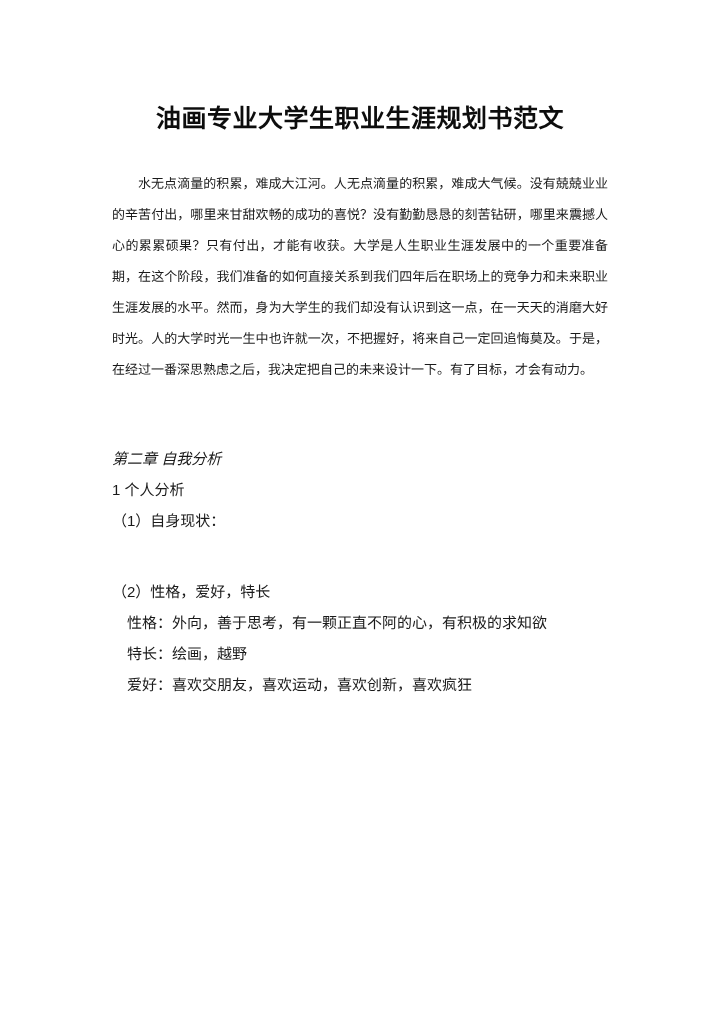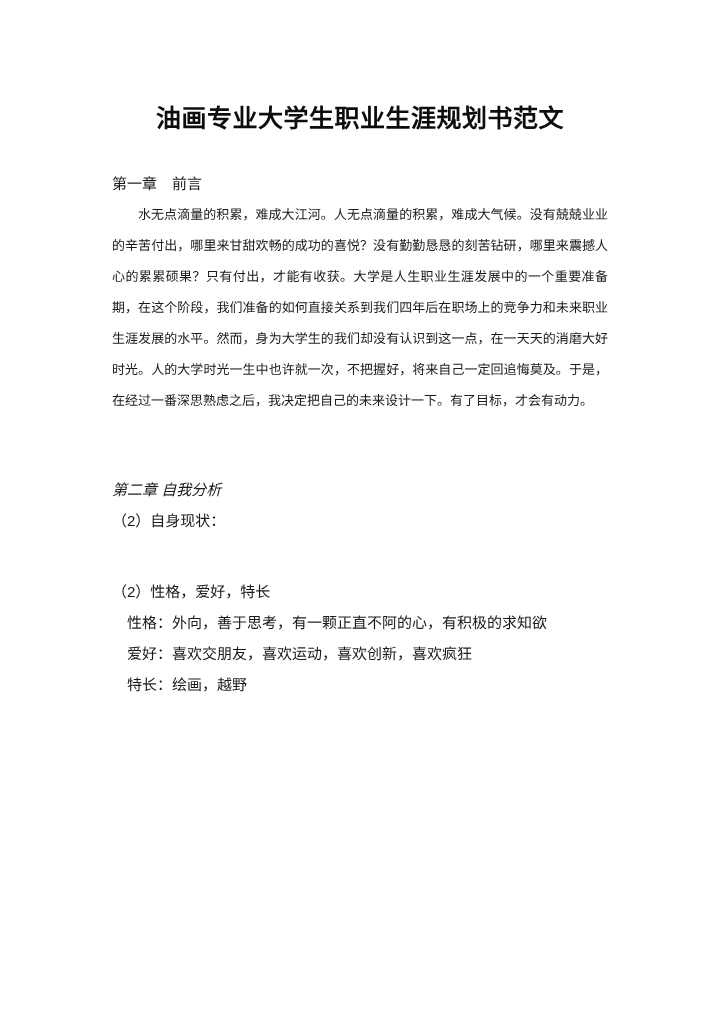--- a/index.html
+++ b/index.html
@@ -96,38 +96,38 @@
 </head>
 <body>
 
 <div class="page">
   <div class="content">
 
     <h1 class="doc-title">油画专业大学生职业生涯规划书范文</h1>
 
     <div class="h-chapter-one"></div>
 
-    <p class="heading">第一章　前言</p>
 
     <p class="body-para indent-2">水无点滴量的积累，难成大江河。人无点滴量的积累，难成大气候。没有兢兢业业的辛苦付出，哪里来甘甜欢畅的成功的喜悦？没有勤勤恳恳的刻苦钻研，哪里来震撼人心的累累硕果？只有付出，才能有收获。大学是人生职业生涯发展中的一个重要准备期，在这个阶段，我们准备的如何直接关系到我们四年后在职场上的竞争力和未来职业生涯发展的水平。然而，身为大学生的我们却没有认识到这一点，在一天天的消磨大好时光。人的大学时光一生中也许就一次，不把握好，将来自己一定回追悔莫及。于是，在经过一番深思熟虑之后，我决定把自己的未来设计一下。有了目标，才会有动力。</p>
 
     <div class="spacer-lg"></div>
 
     <p class="heading h-chapter-two">第二章 自我分析</p>
 
+    <p class="heading">1 个人分析</p>
 
-    <p class="sub-line">（2）自身现状：</p>
+    <p class="sub-line">（1）自身现状：</p>
 
     <div class="spacer-sm"></div>
 
 
     <div class="spacer-md"></div>
 
     <p class="sub-line">（2）性格，爱好，特长</p>
 
     <p class="sub-line indent-1">性格：外向，善于思考，有一颗正直不阿的心，有积极的求知欲</p>
 
+    <p class="sub-line indent-1">特长：绘画，越野</p>
+
     <p class="sub-line indent-1">爱好：喜欢交朋友，喜欢运动，喜欢创新，喜欢疯狂</p>
-
-    <p class="sub-line indent-1">特长：绘画，越野</p>
 
   </div>
 </div>
 
 </body></html>

